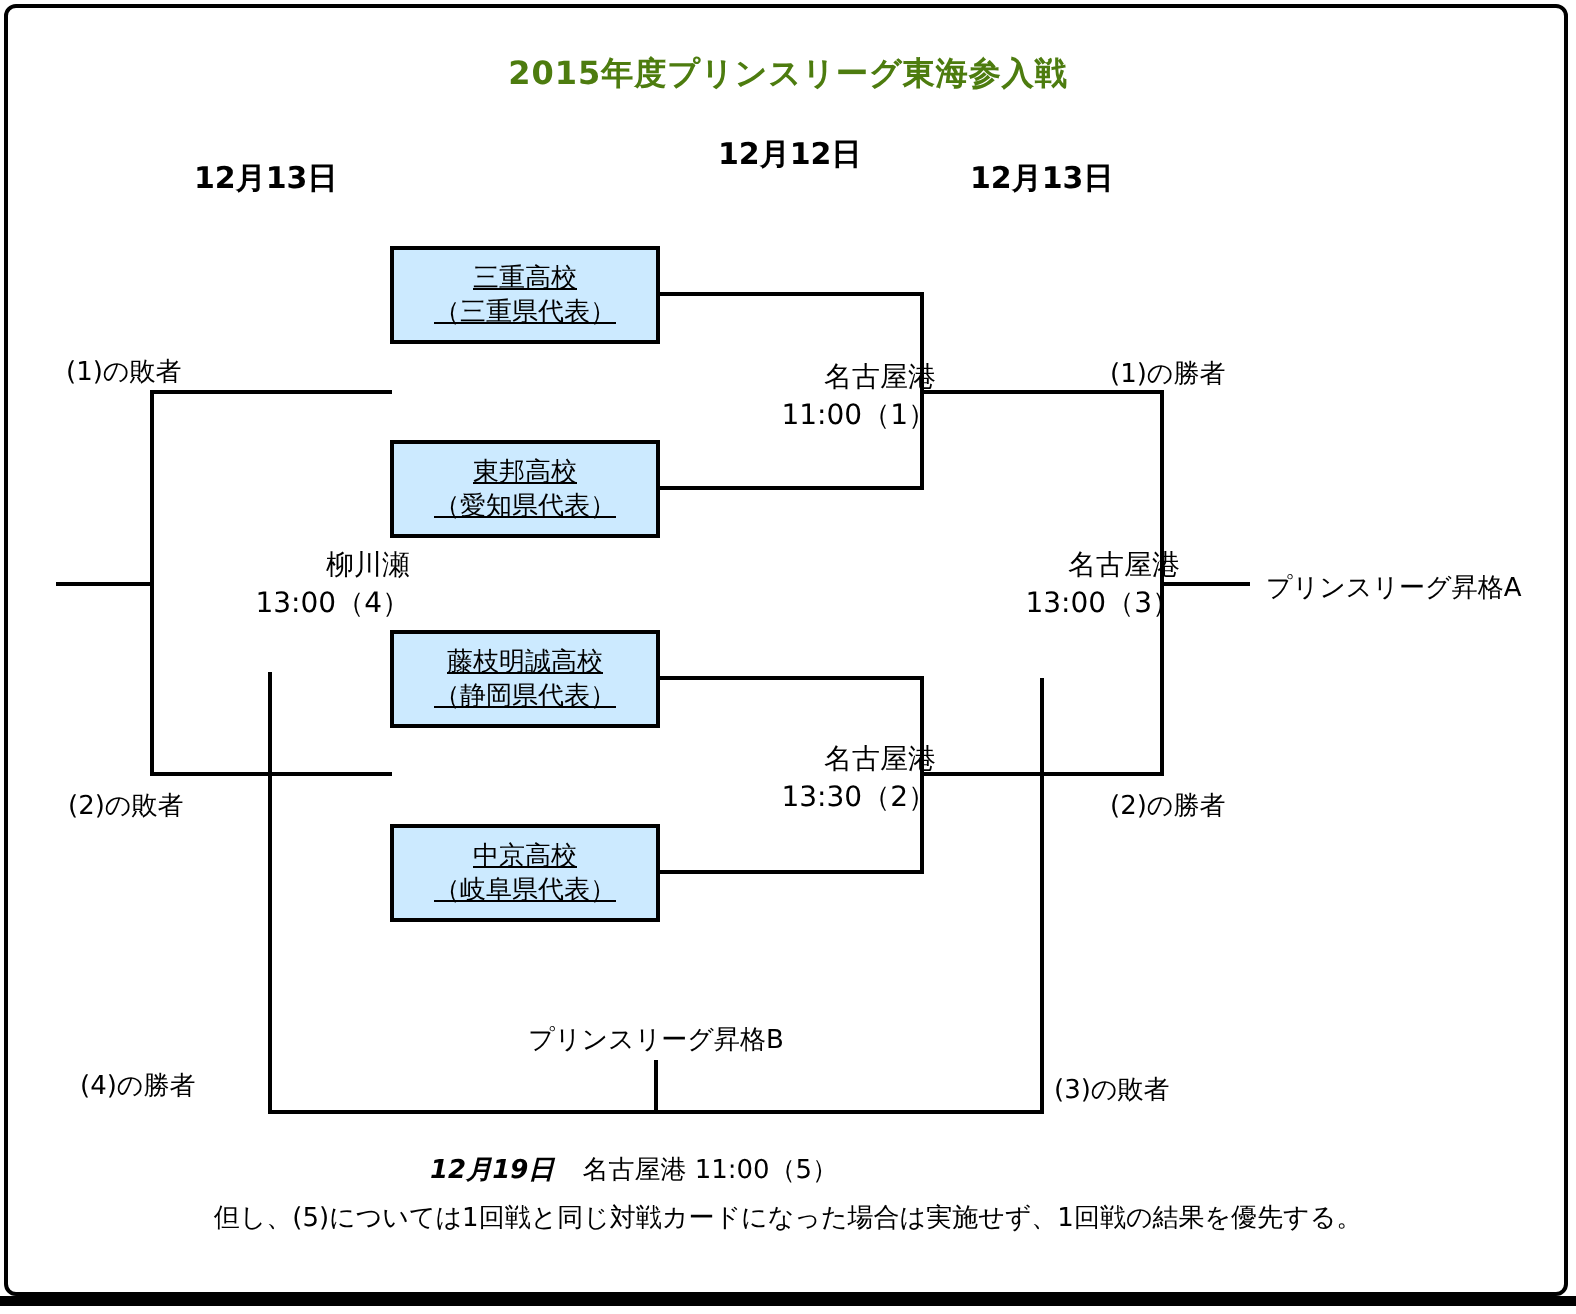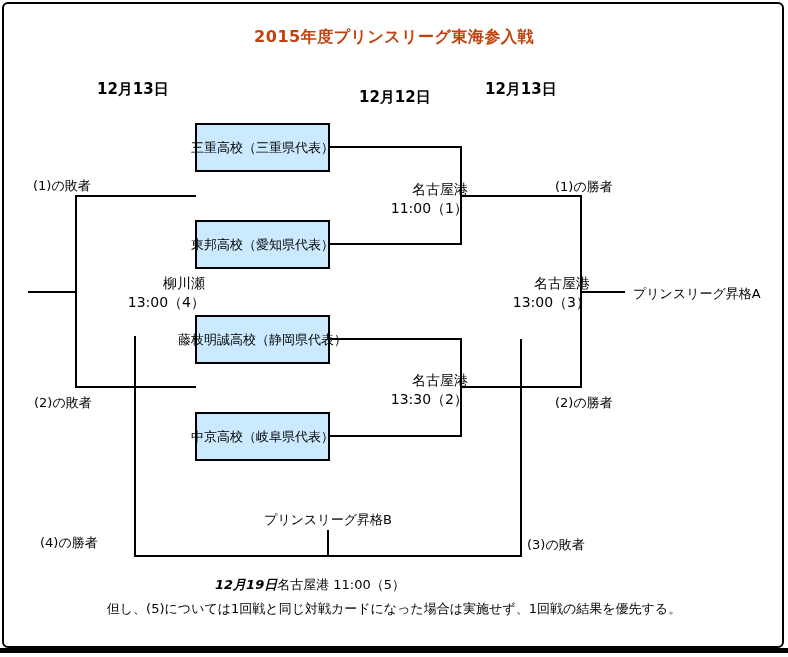--- a/index.html
+++ b/index.html
@@ -7,50 +7,50 @@
     position:relative;width:788px;height:657px;background:#fff;
     font-family:"DejaVu Sans","Liberation Sans",sans-serif;color:#000;overflow:hidden;
   }
   .frame{
     position:absolute;left:2px;top:2px;width:782px;height:646px;
     border:2px solid #000;border-radius:6px;box-sizing:border-box;
   }
   .bottom-bar{position:absolute;left:0;top:648px;width:788px;height:5px;background:#000;}
   .title{
     position:absolute;left:0;top:27px;width:100%;text-align:center;
-    font-size:16px;font-weight:bold;color:#c2410c;letter-spacing:.5px;
+    font-size:16px;font-weight:bold;color:#4d7c0f;letter-spacing:.5px;
   }
   .date{position:absolute;font-size:15px;font-weight:bold;white-space:nowrap;}
   .hl{position:absolute;height:2px;background:#000;}
   .vl{position:absolute;width:2px;background:#000;}
   .team{
     position:absolute;left:195px;width:135px;height:49px;background:#cceaff;
     border:2px solid #000;box-sizing:border-box;
-    display:flex;flex-direction:row;justify-content:center;align-items:center;
-    font-size:13px;line-height:17px;text-align:center;white-space:nowrap;
+    display:flex;flex-direction:column;justify-content:center;align-items:center;
+    font-size:13px;line-height:17px;text-align:center;white-space:nowrap;text-decoration:underline;
   }
   .mtxt{
     position:absolute;width:140px;text-align:right;
     font-size:14px;line-height:19px;white-space:nowrap;
   }
   .lbl{position:absolute;font-size:13px;white-space:nowrap;}
   .b{font-weight:bold;font-style:italic;}
 </style>
 </head>
 <body>
 
 <div class="stage">
 
   <div class="frame"></div>
   <div class="bottom-bar"></div>
 
   <div class="title">2015年度プリンスリーグ東海参入戦</div>
 
   <div class="date" style="left:97px;top:80px">12月13日</div>
-  <div class="date" style="left:359px;top:88px">12月12日</div>
+  <div class="date" style="left:359px;top:68px">12月12日</div>
   <div class="date" style="left:485px;top:80px">12月13日</div>
 
   <div class="team" style="top:123px">
     <div>三重高校</div>
     <div>（三重県代表）</div>
   </div>
   <div class="team" style="top:220px">
     <div>東邦高校</div>
     <div>（愛知県代表）</div>
   </div>
@@ -108,18 +108,18 @@
   <div class="lbl" style="left:34px;top:394px">(2)の敗者</div>
   <div class="lbl" style="left:555px;top:178px">(1)の勝者</div>
   <div class="lbl" style="left:555px;top:394px">(2)の勝者</div>
   <div class="lbl" style="left:40px;top:534px;width:93px;">(4)の勝者</div>
   <div class="lbl" style="left:527px;top:536px">(3)の敗者</div>
 
   <div class="lbl" style="left:633px;top:285px">プリンスリーグ昇格A</div>
   <div class="lbl" style="left:258px;top:511px;width:140px;text-align:center">プリンスリーグ昇格B</div>
 
   <div class="lbl" style="left:215px;top:576px">
-    <span class="b">12月19日</span><span style="">名古屋港 11:00（5）</span>
+    <span class="b">12月19日</span><span style="margin-left:14px">名古屋港 11:00（5）</span>
   </div>
 
   <div class="lbl" style="left:0;top:600px;width:100%;text-align:center;font-size:13px">但し、(5)については1回戦と同じ対戦カードになった場合は実施せず、1回戦の結果を優先する。</div>
 
 </div>
 
 </body></html>

